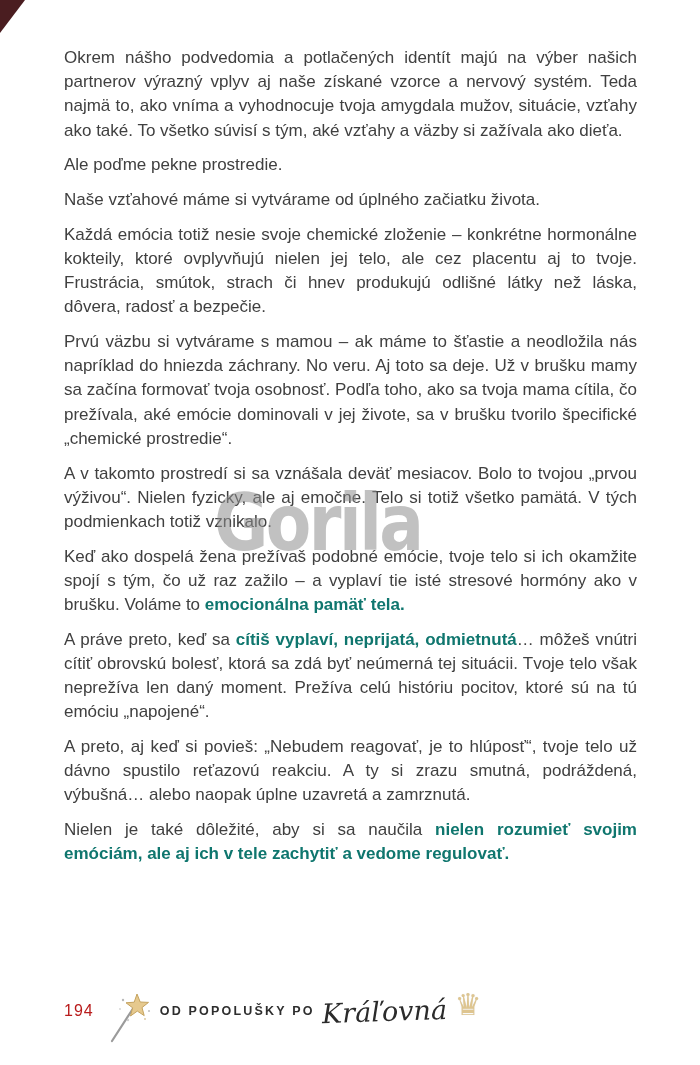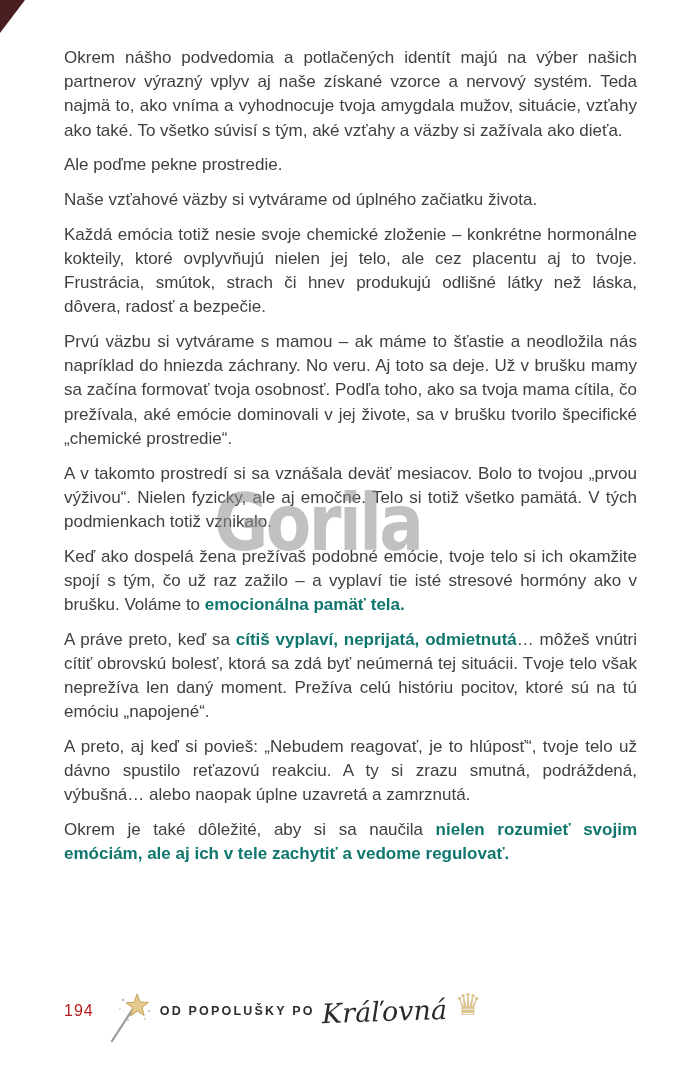--- a/index.html
+++ b/index.html
@@ -110,28 +110,28 @@
 <body>
 
 <div class="page">
 
   <div class="corner-fold" style="border-top-color: rgb(74, 29, 32);"></div>
 
   <div class="content">
 
   <p class="para"><span>Okrem nášho podvedomia a potlačených identít majú na výber našich partnerov výrazný vplyv aj naše získané vzorce a nervový systém. Teda najmä to, ako vníma a vyhodnocuje tvoja amygdala mužov, situácie, vzťahy ako také. To všetko súvisí s tým, aké vzťahy a väzby si zažívala ako dieťa.</span></p>
       <p class="para"><span>Ale poďme pekne prostredie.</span></p>
-      <p class="para"><span>Naše vzťahové väzby si vytvárame od úplného začiatku života.</span></p>
+      <p class="para"><span>Naše vzťahové máme si vytvárame od úplného začiatku života.</span></p>
       <p class="para"><span>Každá emócia totiž nesie svoje chemické zloženie – konkrétne hormonálne kokteily, ktoré ovplyvňujú nielen jej telo, ale cez placentu aj to tvoje. Frustrácia, smútok, strach či hnev produkujú odlišné látky než láska, dôvera, radosť a bezpečie.</span></p>
       <p class="para"><span>Prvú väzbu si vytvárame s mamou – ak máme to šťastie a neodložila nás napríklad do hniezda záchrany. No veru. Aj toto sa deje. Už v brušku mamy sa začína formovať tvoja osobnosť. Podľa toho, ako sa tvoja mama cítila, čo prežívala, aké emócie dominovali v jej živote, sa v brušku tvorilo špecifické „chemické prostredie“.</span></p>
       <p class="para"><span>A v takomto prostredí si sa vznášala deväť mesiacov. Bolo to tvojou „prvou výživou“. Nielen fyzicky, ale aj emočne. Telo si totiž všetko pamätá. V tých podmienkach totiž vznikalo.</span></p>
       <p class="para"><span>Keď ako dospelá žena prežívaš podobné emócie, tvoje telo si ich okamžite spojí s tým, čo už raz zažilo – a vyplaví tie isté stresové hormóny ako v brušku. Voláme to </span><span class="bold">emocionálna pamäť tela.</span></p>
       <p class="para"><span>A práve preto, keď sa </span><span class="bold">cítiš vyplaví, neprijatá, odmietnutá</span><span>… môžeš vnútri cítiť obrovskú bolesť, ktorá sa zdá byť neúmerná tej situácii. Tvoje telo však neprežíva len daný moment. Prežíva celú históriu pocitov, ktoré sú na tú emóciu „napojené“.</span></p>
       <p class="para"><span>A preto, aj keď si povieš: „Nebudem reagovať, je to hlúposť“, tvoje telo už dávno spustilo reťazovú reakciu. A ty si zrazu smutná, podráždená, výbušná… alebo naopak úplne uzavretá a zamrznutá.</span></p>
-      <p class="para"><span>Okrem je také dôležité, aby si sa naučila </span><span class="bold">nielen rozumieť svojim emóciám, ale aj ich v tele zachytiť a vedome regulovať.</span></p>
+      <p class="para"><span>Nielen je také dôležité, aby si sa naučila </span><span class="bold">nielen rozumieť svojim emóciám, ale aj ich v tele zachytiť a vedome regulovať.</span></p>
     </div>
 
   <div class="watermark" style="color: rgb(143, 143, 143);">Gorila</div>
 
   <div class="footer">
     <span class="page-number">194</span>
 
     <svg class="wand" viewBox="0 0 44 54" xmlns="http://www.w3.org/2000/svg">
       <line x1="4" y1="50" x2="26" y2="16" stroke="#9b9b9b" stroke-width="2.2" stroke-linecap="round"></line>
       <polygon points="29,3 32.2,11 40.5,11.4 34,16.6 36.2,24.6 29.3,20.1 22.5,25 24.6,16.8 18,11.8 26.2,11.2" fill="#e6c98e" stroke="#c5a35f" stroke-width="1"></polygon>

